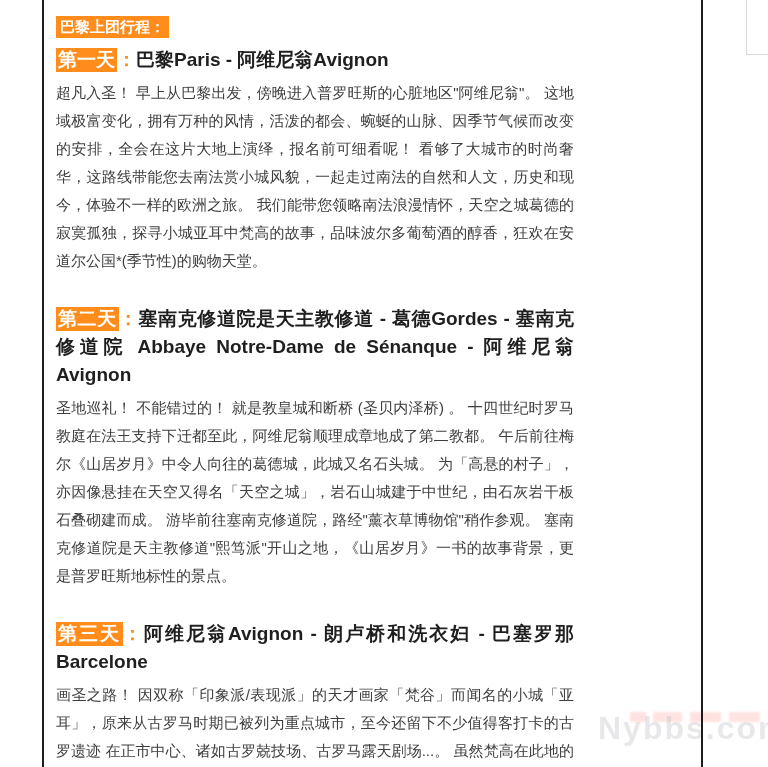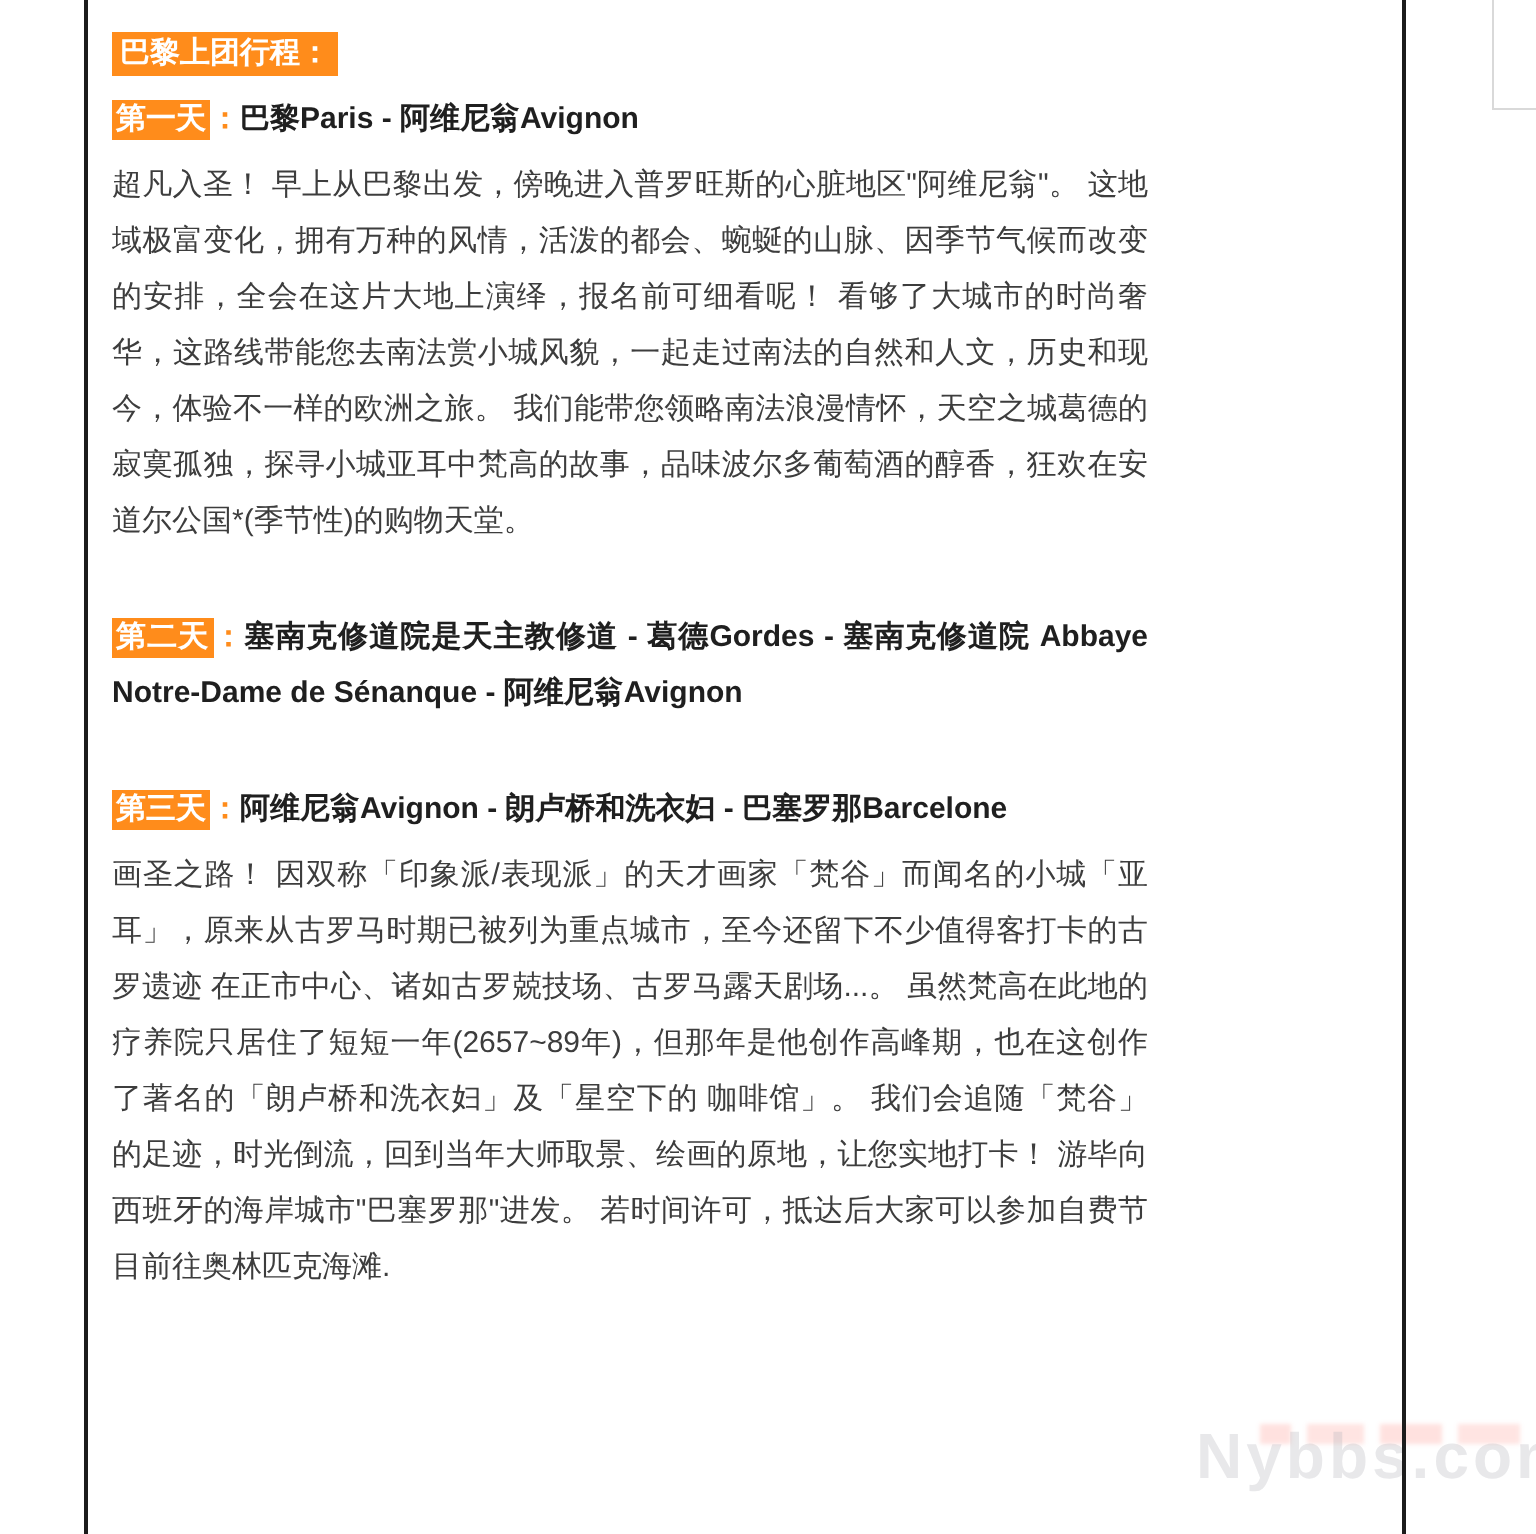--- a/index.html
+++ b/index.html
@@ -43,21 +43,21 @@
     margin: 16px 0 0 0;
     background: #ff8c1b;
     color: #ffffff;
     font-size: 15px; font-weight: bold;
     line-height: 17px;
     padding: 2px 4px 3px 4px;
   }
 
   .day-heading {
     margin: 30px 0 0 0;
-    font-size: 15px; font-weight: bold;
+    font-size: 19px; font-weight: bold;
     color: #1f1f1f;
     line-height: 28px;
     text-align: justify;
   }
   .day-heading.first { margin-top: 8px; }
 
   .day-badge {
     background: #ff8c1b;
     color: #ffffff;
     padding: 1px 2px 2px 2px;
@@ -110,18 +110,19 @@
   <div class="corner-box"></div>
 
   <div class="content">
 
     <div class="title-badge">巴黎上团行程：</div>
 
     <div class="day-heading first"><span class="day-badge">第一天</span><span class="day-colon">：</span><span class="day-route">巴黎Paris - 阿维尼翁Avignon</span></div>
     <p class="day-para">超凡入圣！ 早上从巴黎出发，傍晚进入普罗旺斯的心脏地区"阿维尼翁"。 这地域极富变化，拥有万种的风情，活泼的都会、蜿蜒的山脉、因季节气候而改变的安排，全会在这片大地上演绎，报名前可细看呢！ 看够了大城市的时尚奢华，这路线带能您去南法赏小城风貌，一起走过南法的自然和人文，历史和现今，体验不一样的欧洲之旅。 我们能带您领略南法浪漫情怀，天空之城葛德的寂寞孤独，探寻小城亚耳中梵高的故事，品味波尔多葡萄酒的醇香，狂欢在安道尔公国*(季节性)的购物天堂。</p>
 
     <div class="day-heading"><span class="day-badge">第二天</span><span class="day-colon">：</span><span class="day-route">塞南克修道院是天主教修道 - 葛德Gordes - 塞南克修道院 Abbaye Notre-Dame de Sénanque - 阿维尼翁Avignon</span></div>
+    <p class="day-para">圣地巡礼！ 不能错过的！ 就是教皇城和断桥 (圣贝内泽桥) 。 十四世纪时罗马教庭在法王支持下迁都至此，阿维尼翁顺理成章地成了第二教都。 午后前往梅尔《山居岁月》中令人向往的葛德城，此城又名石头城。 为「高悬的村子」，亦因像悬挂在天空又得名「天空之城」，岩石山城建于中世纪，由石灰岩干板石叠砌建而成。 游毕前往塞南克修道院，路经"薰衣草博物馆"稍作参观。 塞南克修道院是天主教修道"熙笃派"开山之地，《山居岁月》一书的故事背景，更是普罗旺斯地标性的景点。</p>
 
     <div class="day-heading"><span class="day-badge">第三天</span><span class="day-colon">：</span><span class="day-route">阿维尼翁Avignon - 朗卢桥和洗衣妇 - 巴塞罗那Barcelone</span></div>
     <p class="day-para">画圣之路！ 因双称「印象派/表现派」的天才画家「梵谷」而闻名的小城「亚耳」，原来从古罗马时期已被列为重点城市，至今还留下不少值得客打卡的古罗遗迹 在正市中心、诸如古罗兢技场、古罗马露天剧场...。 虽然梵高在此地的疗养院只居住了短短一年(2657~89年)，但那年是他创作高峰期，也在这创作了著名的「朗卢桥和洗衣妇」及「星空下的 咖啡馆」。 我们会追随「梵谷」的足迹，时光倒流，回到当年大师取景、绘画的原地，让您实地打卡！ 游毕向西班牙的海岸城市"巴塞罗那"进发。 若时间许可，抵达后大家可以参加自费节目前往奥林匹克海滩.</p>
 
   </div>
 </div>
 
 </body></html>

